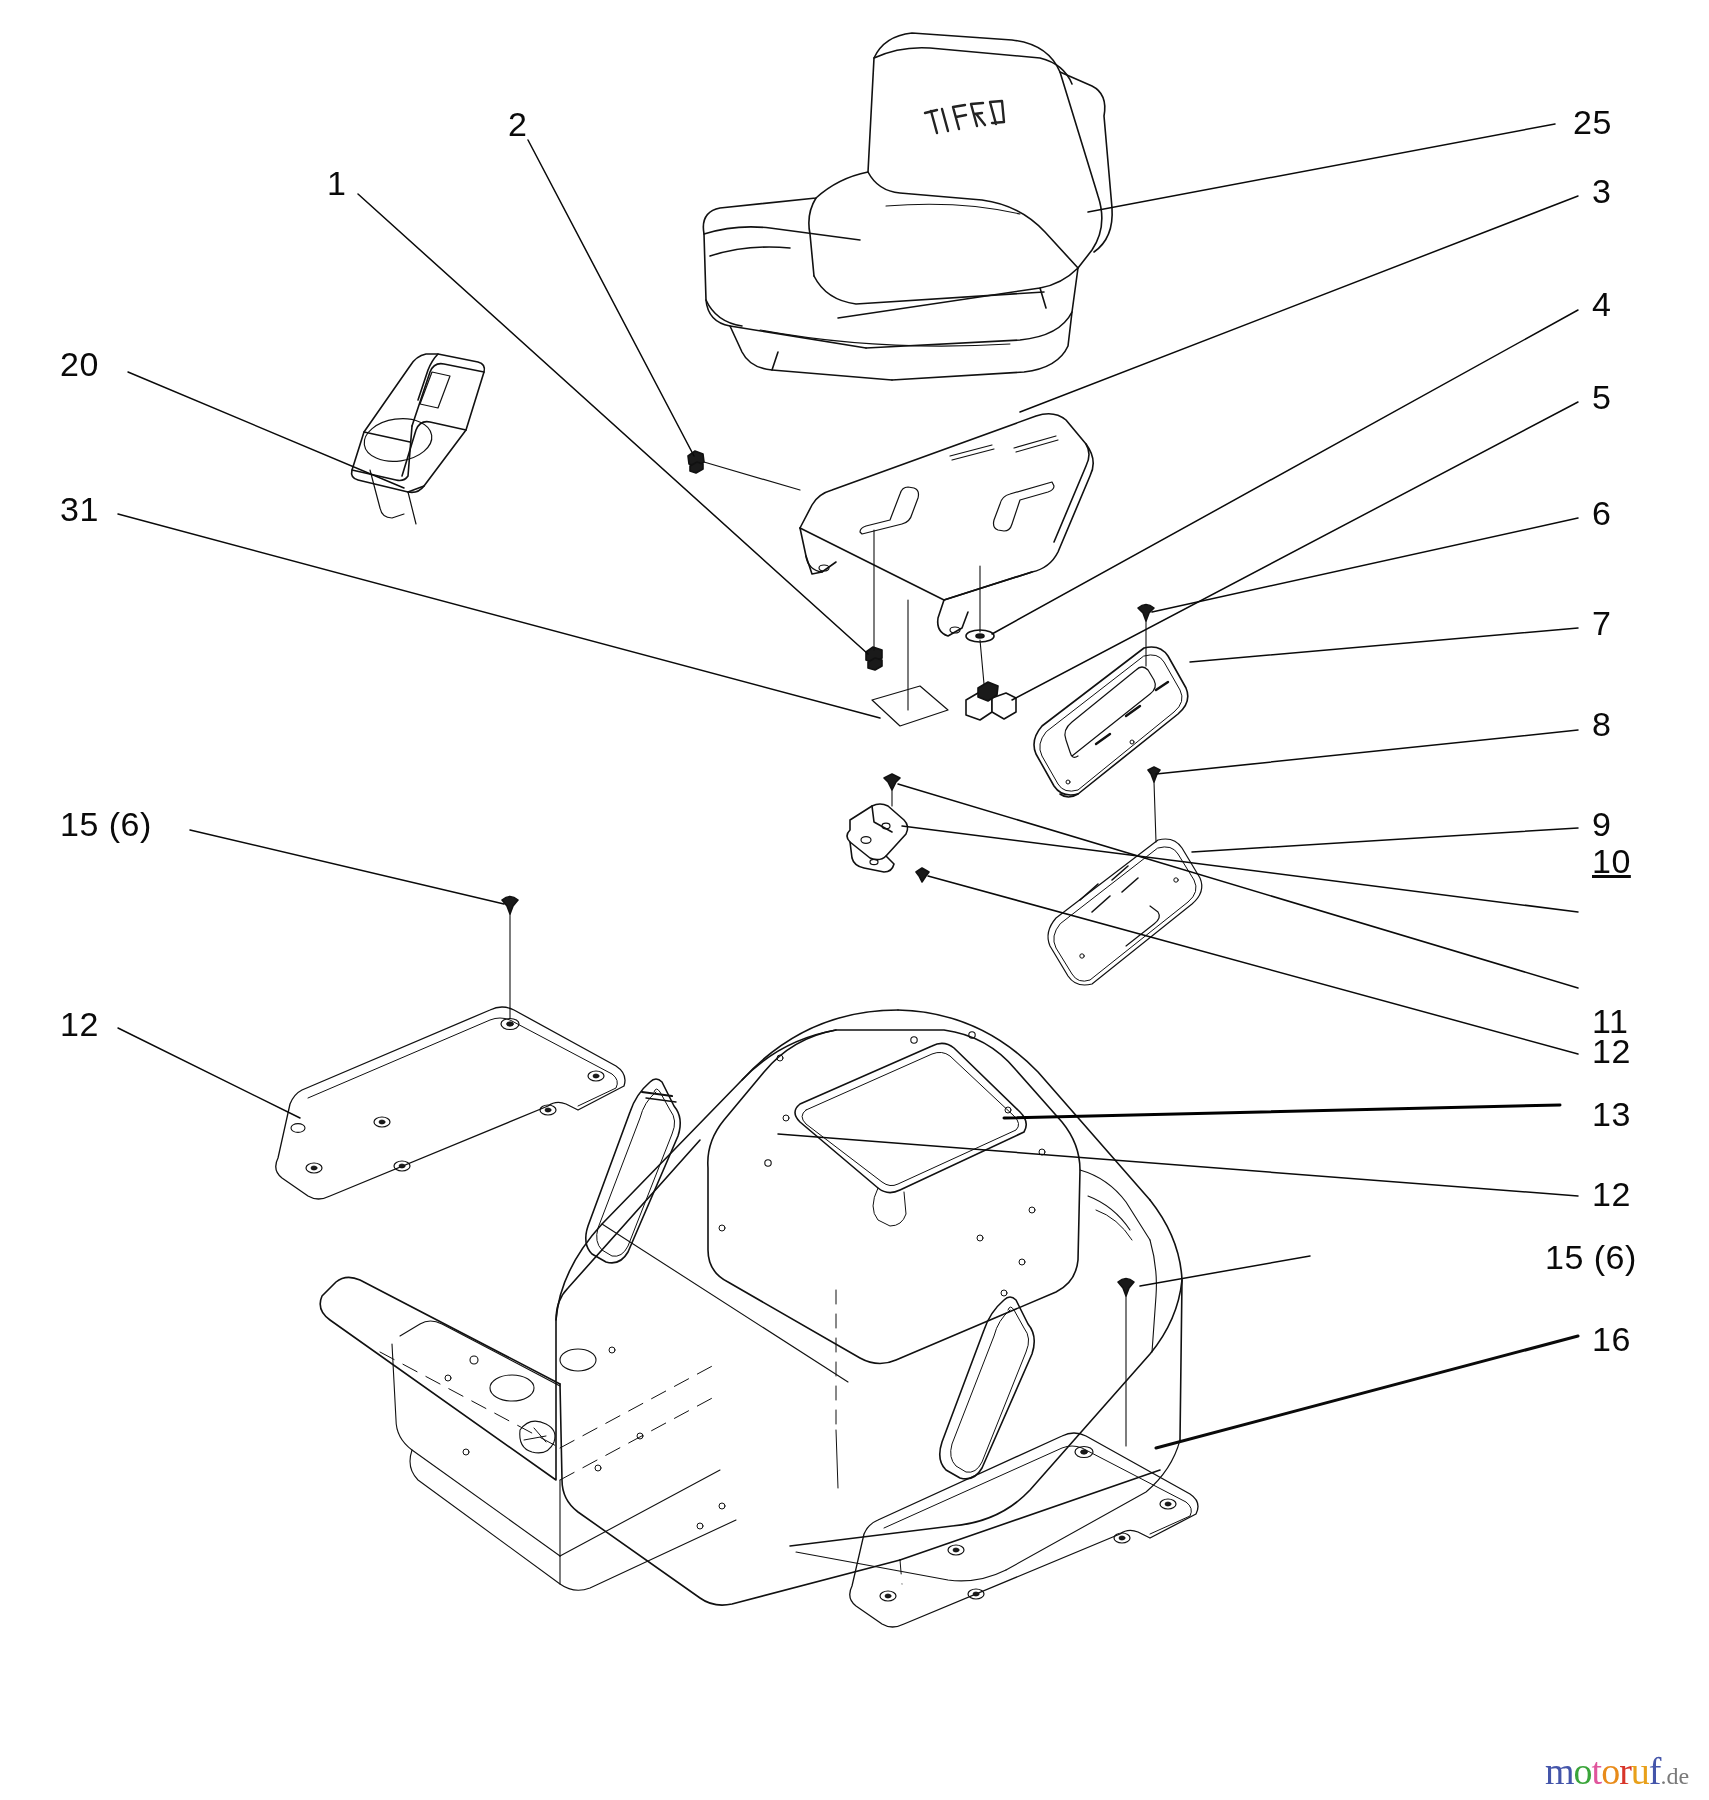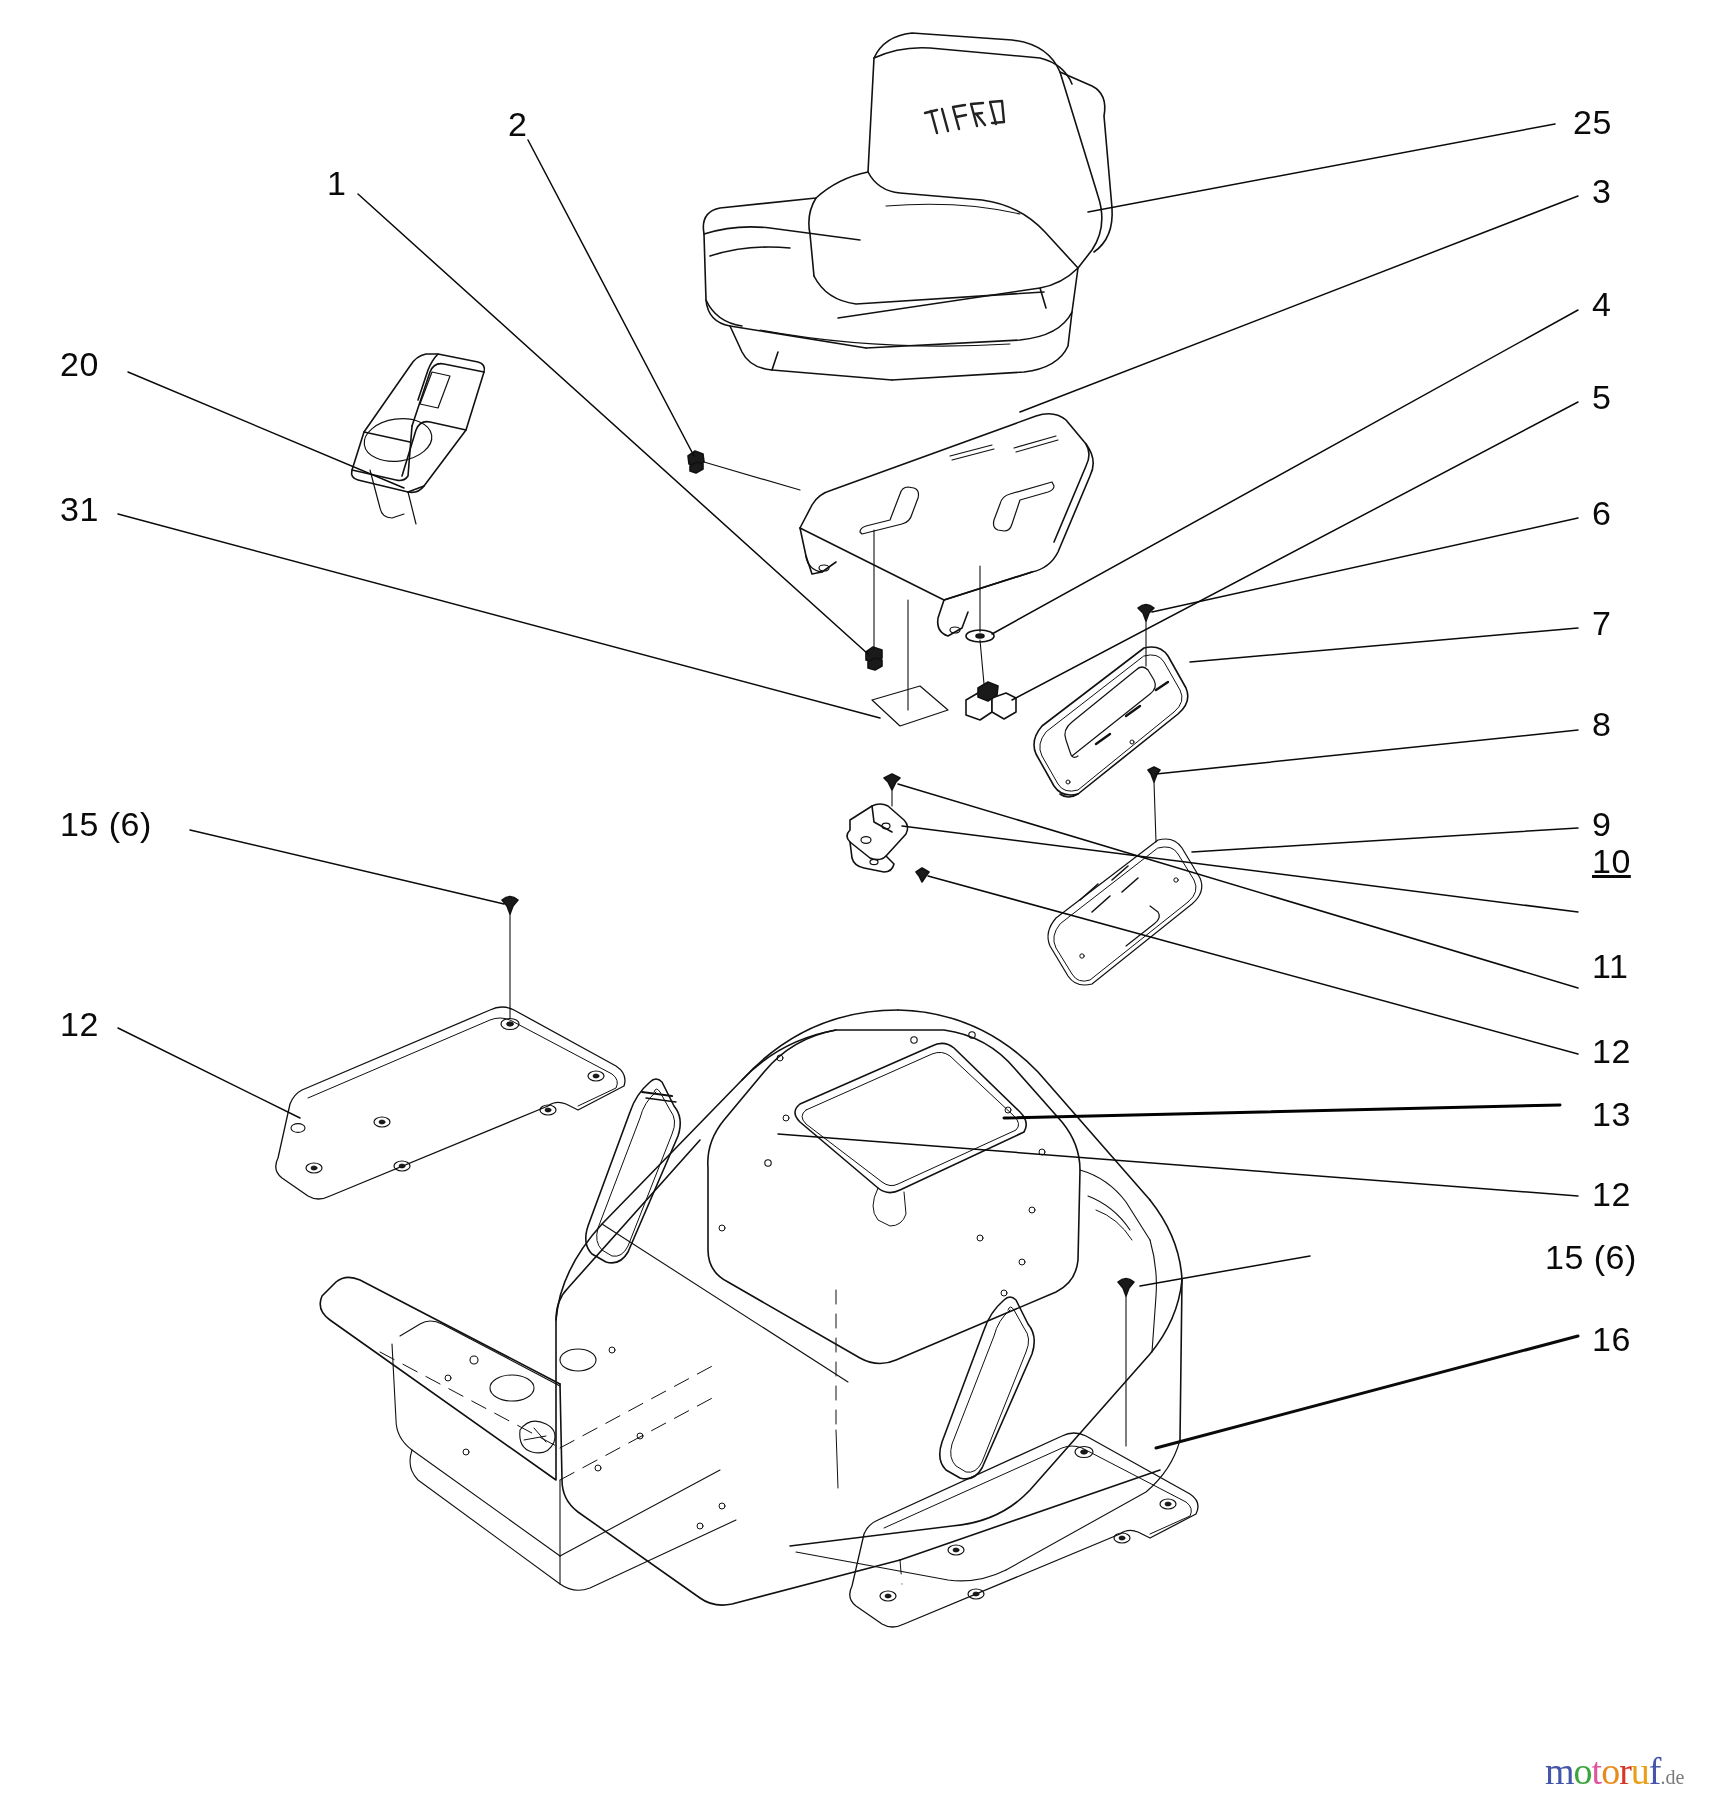--- a/index.html
+++ b/index.html
@@ -2,21 +2,21 @@
 <html><head>
 <meta charset="utf-8">
 <style>
   html,body{margin:0;padding:0;background:#fff;}
   body{font-family:"Liberation Sans", sans-serif;}
   #stage{position:relative;width:1709px;height:1800px;background:#ffffff;overflow:hidden;}
   #stage svg{position:absolute;left:0;top:0;width:1709px;height:1800px;}
   .callout{position:absolute;font-family:"Liberation Sans", sans-serif;font-size:34px;color:#0a0a0a;white-space:nowrap;letter-spacing:0.5px;}
   .wm{position:absolute;left:1545px;top:1752px;font-family:"Liberation Serif", serif;font-size:38px;font-weight:400;letter-spacing:-1px;line-height:1;}
   .wm span{display:inline-block;}
-  .wm .de{font-size:20px;color:#7a7a7a;letter-spacing:0;}
+  .wm .de{font-size:24px;color:#7a7a7a;letter-spacing:0;}
 </style>
 </head>
 <body>
 
 <div id="stage">
 
   <svg viewBox="0 0 1709 1800">
     <g fill="none" stroke="#111111" stroke-width="1.6" stroke-linecap="round" stroke-linejoin="round">
 
       <g>
@@ -362,21 +362,21 @@
   <div class="callout" style="left:327px;top:164px;">1</div>
   <div class="callout" style="left:1592px;top:285px;">4</div>
   <div class="callout" style="left:1592px;top:378px;">5</div>
   <div class="callout" style="left:60px;top:345px;">20</div>
   <div class="callout" style="left:1592px;top:494px;">6</div>
   <div class="callout" style="left:60px;top:490px;">31</div>
   <div class="callout" style="left:1592px;top:604px;">7</div>
   <div class="callout" style="left:1592px;top:705px;">8</div>
   <div class="callout" style="left:1592px;top:805px;">9</div>
   <div class="callout" style="left:1592px;top:842px;text-decoration:underline;">10</div>
-  <div class="callout" style="left:1592px;top:947px;">11</div>
+  <div class="callout" style="left:1592px;top:1002px;">11</div>
   <div class="callout" style="left:1592px;top:1032px;">12</div>
   <div class="callout" style="left:60px;top:805px;">15 (6)</div>
   <div class="callout" style="left:1592px;top:1095px;text-align:right;">13</div>
   <div class="callout" style="left:60px;top:1005px;">12</div>
   <div class="callout" style="left:1592px;top:1175px;">12</div>
   <div class="callout" style="left:1545px;top:1238px;">15 (6)</div>
   <div class="callout" style="left:1592px;top:1320px;">16</div>
 
   <div class="wm">
     <span style="color:#4455aa">m</span><span style="color:#3aa53a">o</span><span style="color:#e0559c">t</span><span style="color:#e88b1a">o</span><span style="color:#d8352a">r</span><span style="color:#e8a01a">u</span><span style="color:#4455aa">f</span><span class="de">.de</span>

